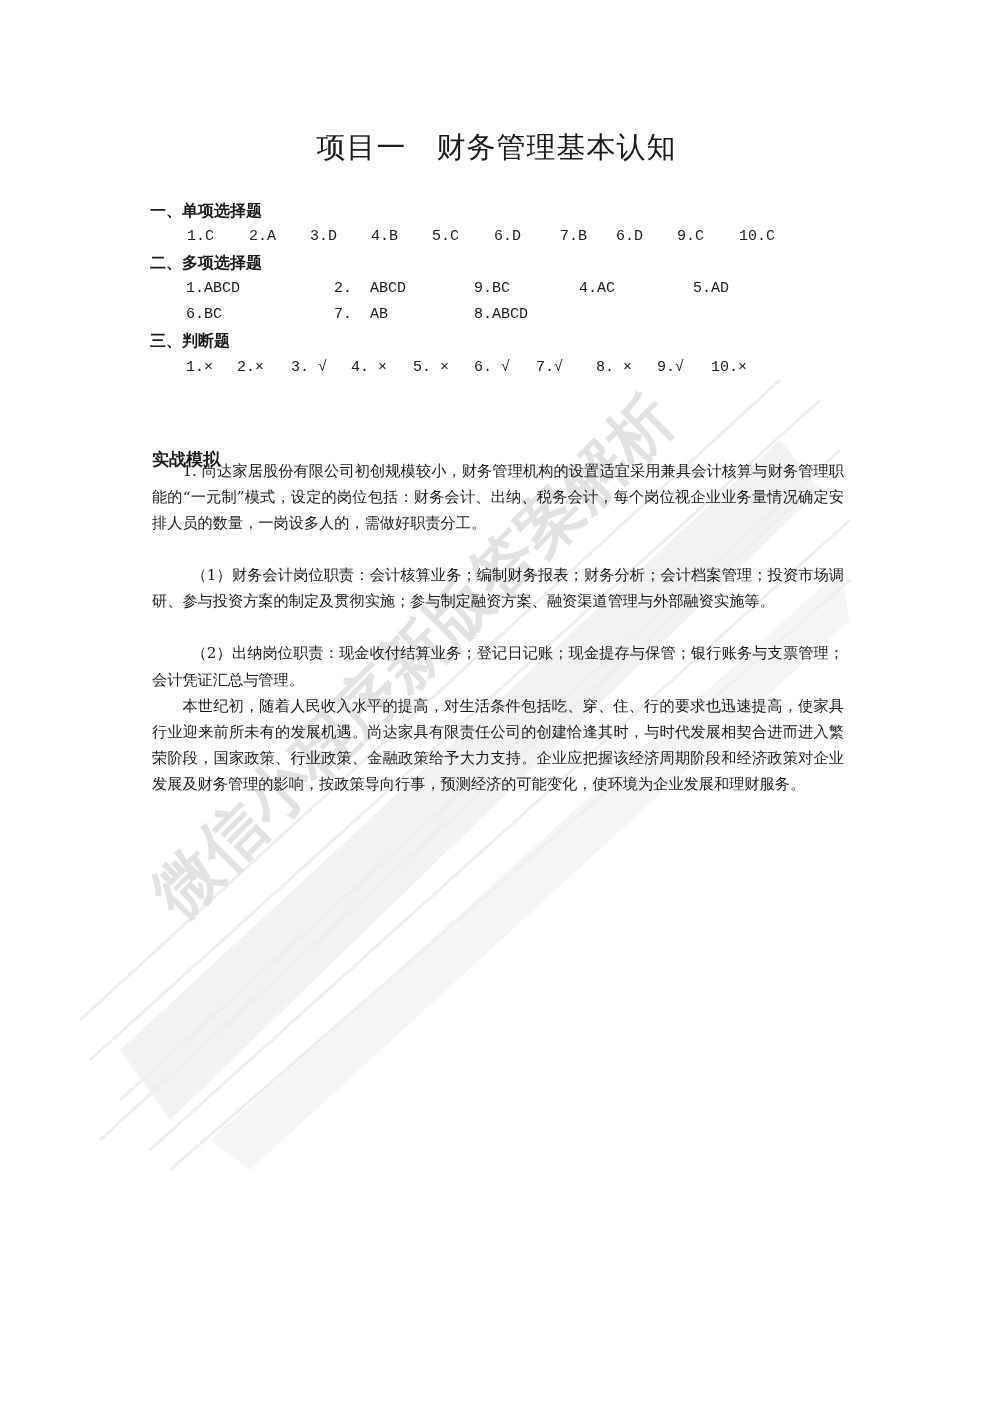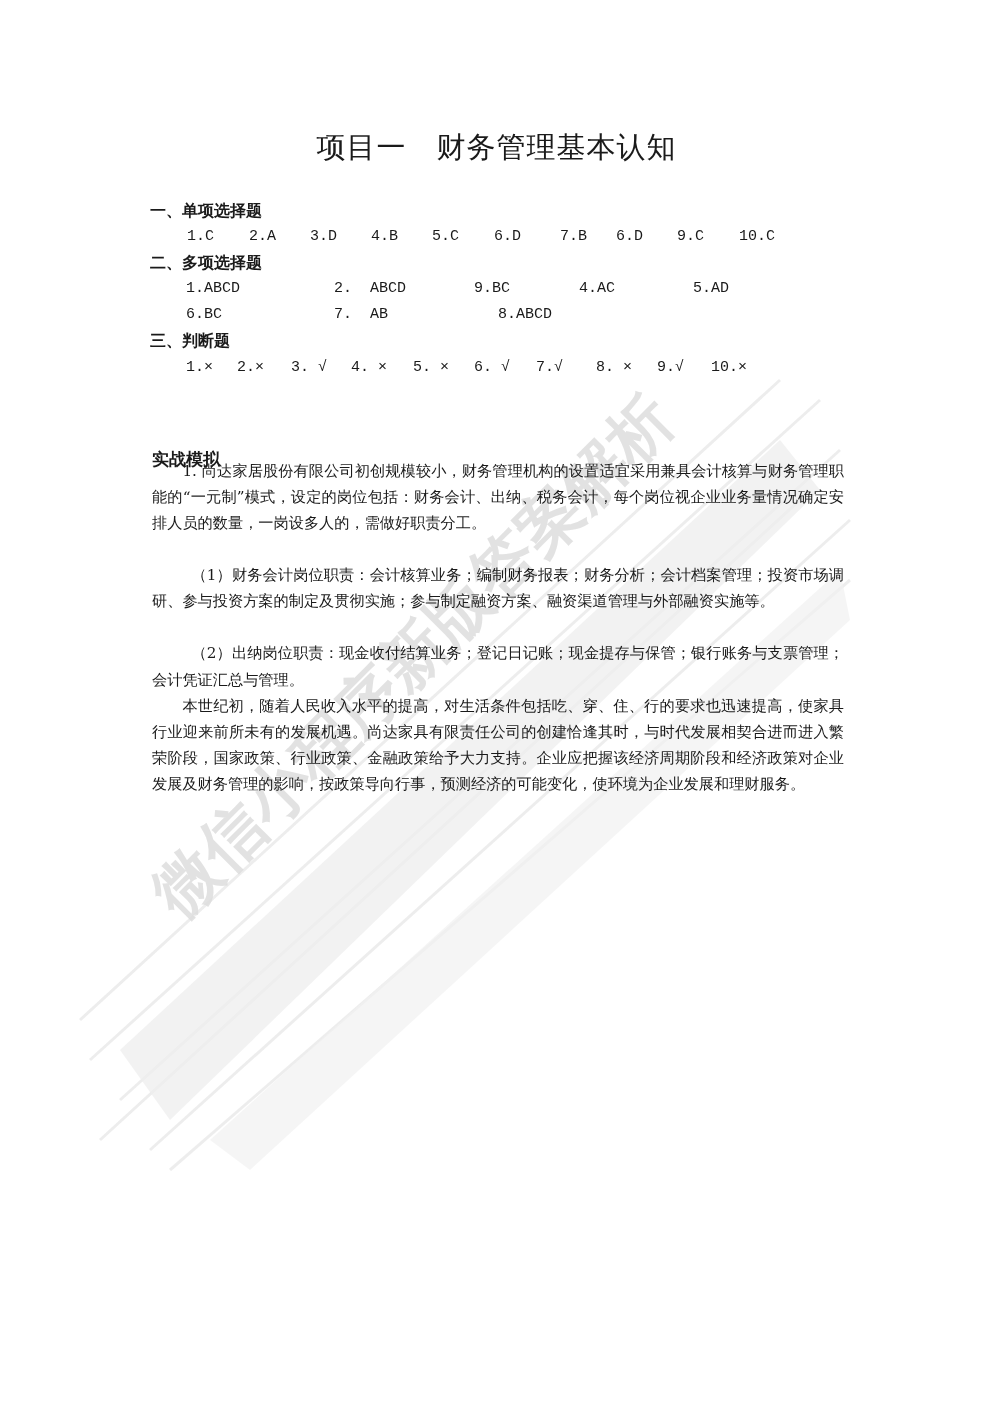--- a/index.html
+++ b/index.html
@@ -57,21 +57,21 @@
 <div class="row" style="top:280px">
   <span class="cell" style="left:186px">1.ABCD</span>
   <span class="cell" style="left:334px;white-space:pre">2.  ABCD</span>
   <span class="cell" style="left:474px">9.BC</span>
   <span class="cell" style="left:579px">4.AC</span>
   <span class="cell" style="left:693px">5.AD</span>
 </div>
 <div class="row" style="top:306px">
   <span class="cell" style="left:186px">6.BC</span>
   <span class="cell" style="left:334px;white-space:pre">7.  AB</span>
-  <span class="cell" style="left:498px">8.ABCD</span>
+  <span class="cell" style="left:474px">8.ABCD</span>
 </div>
 
 <div class="h" style="top:331px">三、判断题</div>
 <div class="row" style="top:359px">
   <span class="cell" style="left:186px">1.×</span>
   <span class="cell" style="left:237px">2.×</span>
   <span class="cell" style="left:291px;white-space:pre">3. √</span>
   <span class="cell" style="left:351px;white-space:pre">4. ×</span>
   <span class="cell" style="left:413px;white-space:pre">5. ×</span>
   <span class="cell" style="left:474px;white-space:pre">6. √</span>

